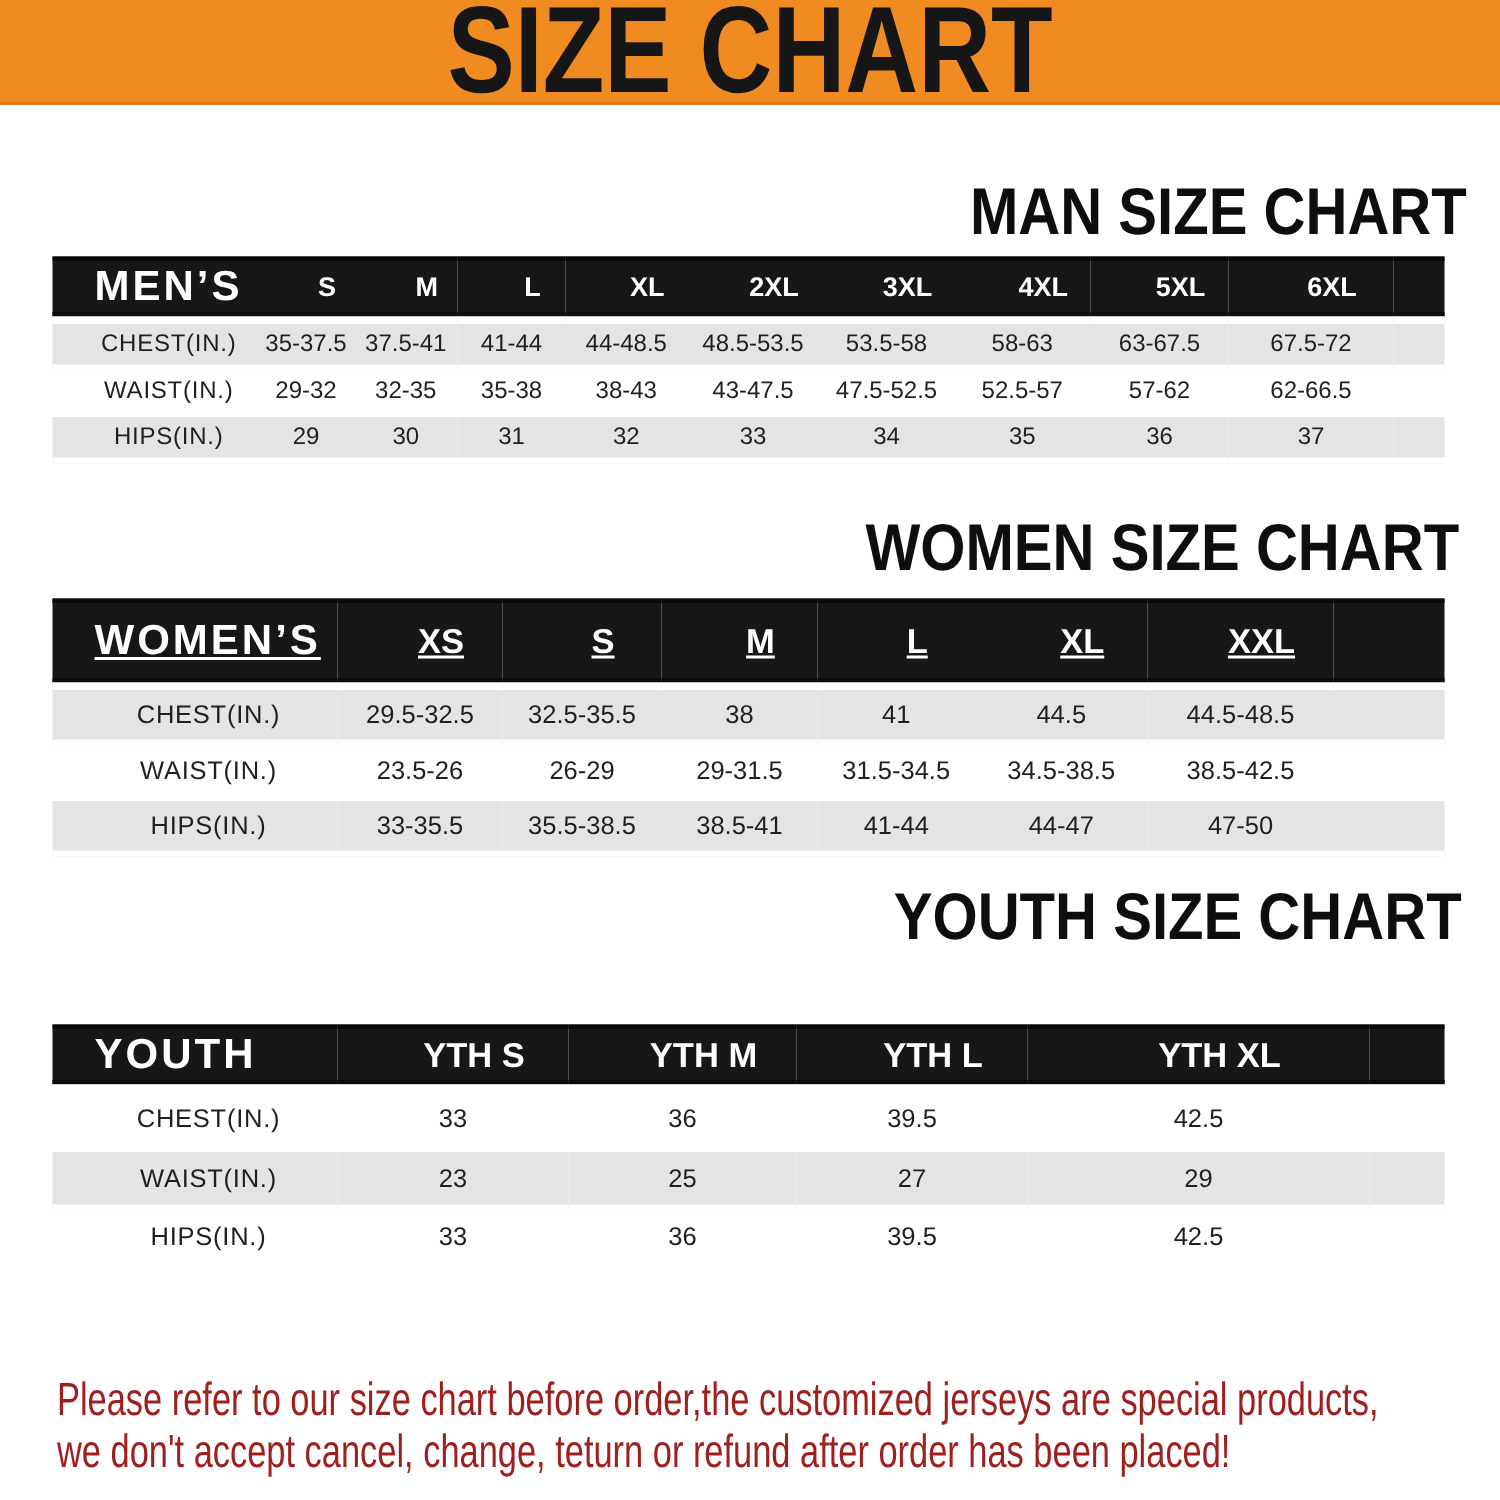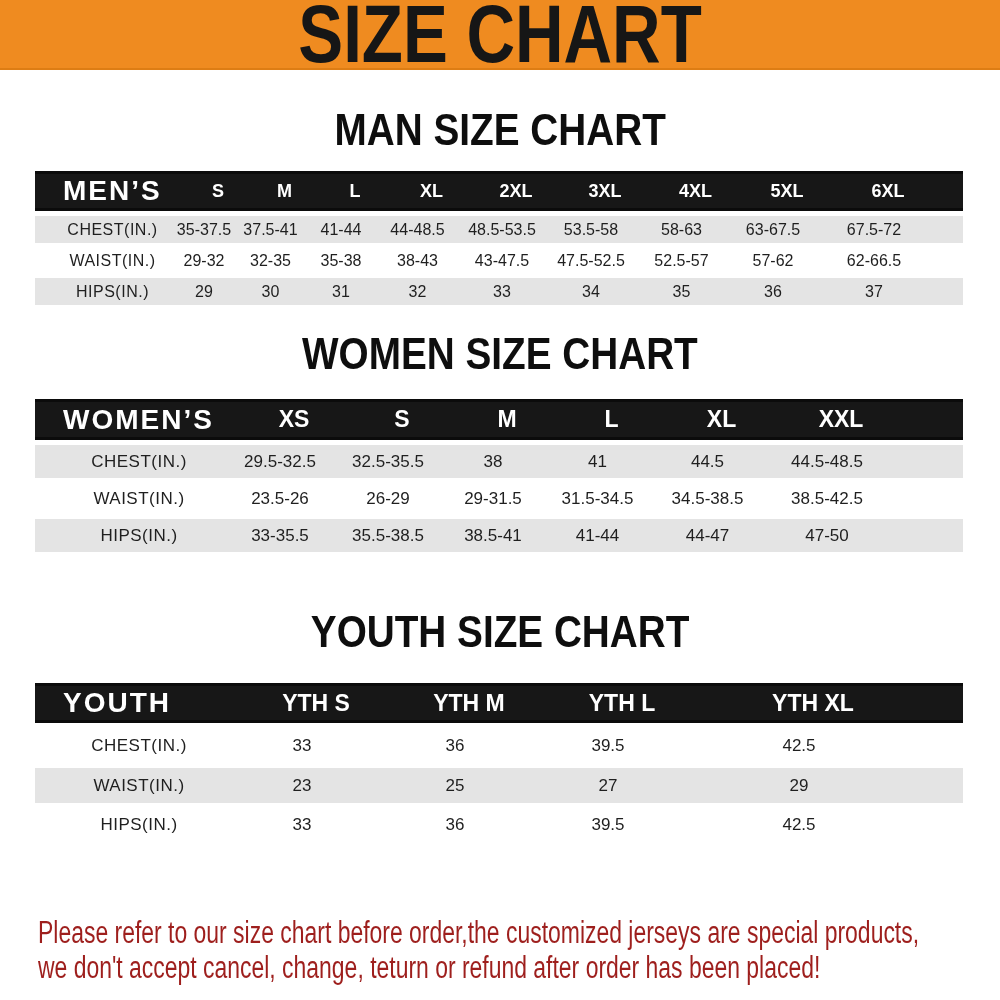--- a/index.html
+++ b/index.html
@@ -12,45 +12,45 @@
     background:var(--orange,#ef8b20);
     border-bottom:2px solid #dd7d14;
     display:flex; align-items:center; justify-content:center;
   }
   #banner .tx {
     font-size:82px; font-weight:700; color:#161616;
     transform:scaleX(0.82); white-space:nowrap; letter-spacing:0px;
   }
 
   
-  .sec-title { position:absolute; left:0; width:1000px; text-align:center; line-height:48px; }
+  .sec-title { position:absolute; left:0; width:1000px; text-align:right; line-height:48px;margin-top:12px; }
   .sec-title .tx {
     display:inline-block; font-size:44px; font-weight:700; color:#0e0e0e;
     transform:scaleX(0.88); white-space:nowrap;
   }
   #men-title   { top:106px; }
   #women-title { top:330px; }
-  #youth-title { top:608px; }
+  #youth-title { top:576px; }
 
   
   table.sizes {
     position:absolute; left:35px; width:928px;
     table-layout:fixed; border-collapse:separate; border-spacing:0;
   }
   #men-table   { top:171px; }
   #women-table { top:399px; }
   #youth-table { top:683px; }
 
   tr.bar th {
     background:var(--bar,#171717); color:#ffffff;
     border-top:3px solid #0b0b0b; border-bottom:3px solid #0b0b0b;
     white-space:nowrap; overflow:visible;padding-left:28px;
   }
   .t-men   tr.bar th { height:40px; }
-  .t-women tr.bar th { height:41px; }
+  .t-women tr.bar th { height:56px;text-decoration:underline; }
   .t-youth tr.bar th { height:40px; }
 
   th.bar-label {
     font-weight:700; font-size:28px; text-align:left;
     padding-left:20px; letter-spacing:2px;
   }
   th.bar-size { text-align:center; font-weight:700; }
   .t-men   th.bar-size { font-size:18px; }
   .t-women th.bar-size { font-size:23px; }
   .t-youth th.bar-size { font-size:23px; }

